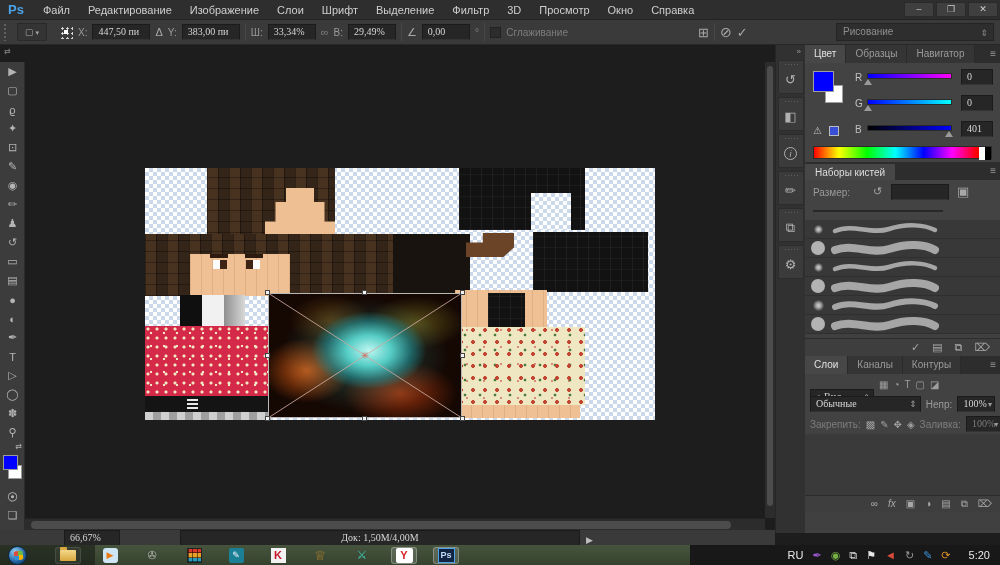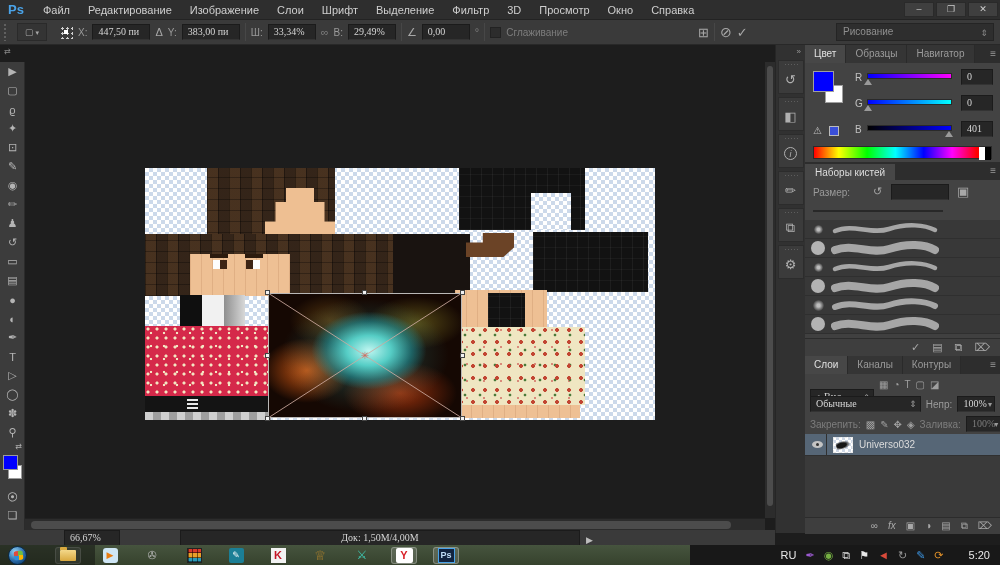--- a/index.html
+++ b/index.html
@@ -211,21 +211,21 @@
   .gold { color:#b8862a; font-size:13px; }
   .sword { color:#3ec6b0; font-size:12px; }
   .ya { width:17px; height:15px; background:#fff; border-radius:2px; color:#d81f26; font-weight:bold;
     font-size:11px; display:flex; align-items:center; justify-content:center; }
   .psq { width:17px; height:15px; background:#12243f; border:1px solid #4aa3e8; color:#bfdcf5;
     font-size:9px; font-weight:bold; display:flex; align-items:center; justify-content:center; }
   #tray { position:absolute; right:0; top:0; height:20px; width:310px; background:#181818;
     display:flex; align-items:center; justify-content:flex-end; gap:9px; padding-right:10px; }
   #tray .t { font-size:11px; }
   #ru { color:#e8e8e8; font-size:11px; }
-  #time { color:#e8e8e8; font-size:11px; margin-left:16px; }
+  #time { color:#e8e8e8; font-size:11px; margin-left:9px; }
 </style>
 </head>
 <body>
 
 <div id="screen">
 
   <div id="menubar">
     <span id="ps-logo">Ps</span>
     <span class="mi">Файл</span>
     <span class="mi">Редактирование</span>
@@ -601,29 +601,20 @@
       <span class="lkicn">▩</span>
       <span class="lkicn">✎</span>
       <span class="lkicn">✥</span>
       <span class="lkicn">◈</span>
       <span class="lb dim">Заливка:</span>
       <div class="w ddsm dim">
         <span class="dim">100%</span>
         <span class="ar">▾</span>
       </div>
     </div>
-    <div class="layerrow sel">
-      <div class="eyebox">
-          <div class="eye"></div>
-        </div>
-      <div class="thumb tfsel">
-          <div class="stroke"></div>
-        </div>
-      <span>Universo032</span>
-    </div>
     <div style="height:61px;background:#3a3a3a;"></div>
     <div id="lp-foot">
       <span class="icn">∞</span>
       <span class="icn" style="font-style:italic;">fx</span>
       <span class="icn">▣</span>
       <span class="icn">◑</span>
       <span class="icn">▤</span>
       <span class="icn">⧉</span>
       <span class="icn">⌦</span>
     </div>

